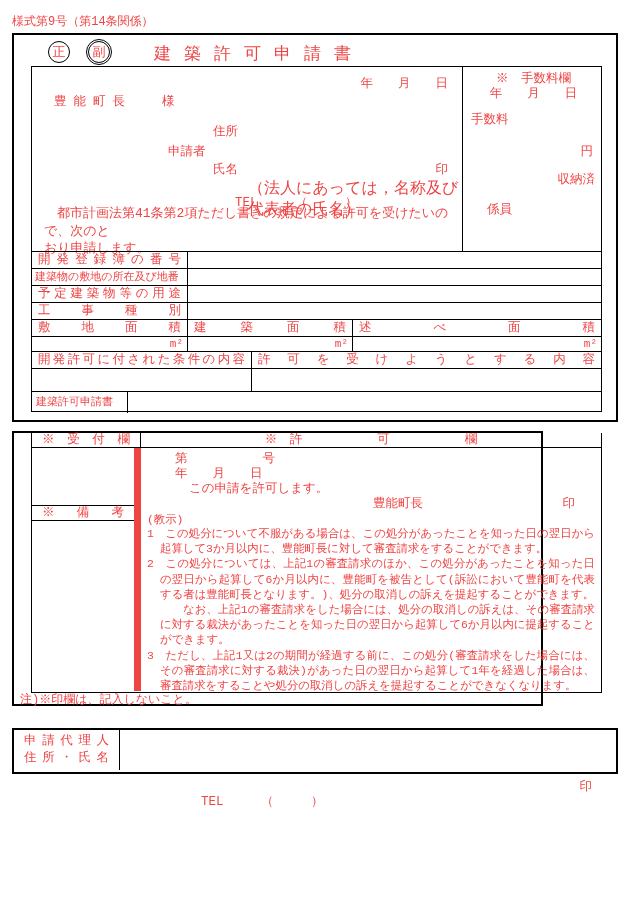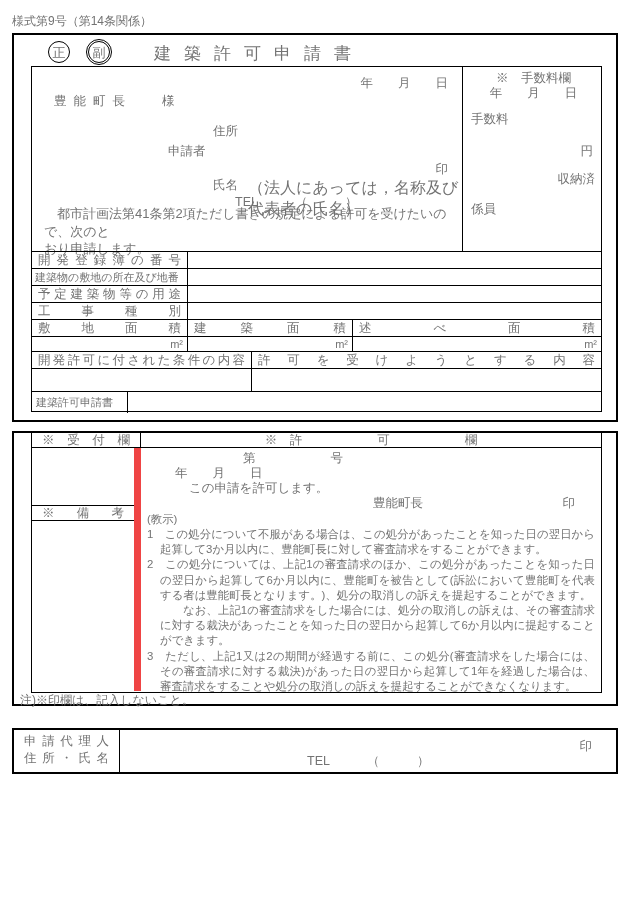--- a/index.html
+++ b/index.html
@@ -1,20 +1,20 @@
 <!DOCTYPE html>
 <html><head>
 <meta charset="utf-8">
 <style>
   * { margin:0; padding:0; box-sizing:border-box; }
   body { background:#fff; }
   .page {
     position:relative; width:630px; height:903px; background:#fff;
-    font-family:Liberation Sans, sans-serif;
-    color:#737373; font-size:12.5px; overflow:hidden;
+    font-family:Liberation Mono, monospace;
+    color:#ef4444; font-size:12.5px; overflow:hidden;
   }
   .bx { position:absolute; border:2px solid #000; background:#fff; }
   .just { text-align:justify; text-align-last:justify; }
   .ctr { text-align:center; }
   .rgt { text-align:right; }
 
   
   .form-code { position:absolute; left:12px; top:13px; font-size:12px; }
 
   
@@ -31,74 +31,74 @@
   .inner1 { position:absolute; left:17px; top:31px; width:571px; height:346px; border:1px solid #000; }
   .applicant { position:absolute; left:0; top:0; width:431px; height:184px; border-right:1px solid #000; }
   .fee { position:absolute; left:432px; top:0; width:139px; height:184px; }
   .fee > div { position:absolute; width:100%; }
 
   .ap-date { top:8px; right:14px; position:absolute; }
   .ap-addressee { position:absolute; left:22px; top:26px; letter-spacing:7px; }
   .ap-addressee .sama { margin-left:30px; letter-spacing:0; }
   .ap-address { position:absolute; left:181px; top:56px; }
   .ap-applicant { position:absolute; left:136px; top:76px; }
-  .ap-name { position:absolute; left:181px; top:110px; }
+  .ap-name { position:absolute; left:181px; top:94px; }
   .ap-seal { position:absolute; right:14px; top:94px; }
   .ap-corp { position:absolute; left:180px; top:111px; font-size:16px;margin-left:36px; }
   .ap-tel { position:absolute; left:203px; top:127px; }
   .ap-request { position:absolute; left:12px; top:138px; width:414px; font-size:13px; line-height:17.5px; }
 
   .fee-head { top:3px; }
   .fee-date { top:18px; }
   .fee-label { top:44px; padding-left:7px; }
   .fee-yen { top:76px; padding-right:10px; }
   .fee-received { top:104px; padding-right:8px; }
-  .fee-staff { top:134px; padding-left:7px; }
+  .fee-staff { top:134px; padding-left:23px; }
 
   
   .trows { position:absolute; left:0; top:184px; width:569px; }
   .trow { display:flex; border-top:1px solid #000; }
   .tc { border-right:1px solid #000; overflow:hidden; white-space:nowrap; }
   .tc:last-child { border-right:none; flex:1; }
   .h17 { height:17px; line-height:16px; }
   .h15 { height:15px; line-height:14px; }
   .h23 { height:23px; }
   .h22 { height:22px; line-height:21px; }
   .w156 { width:156px; }
   .w165 { width:165px; }
   .w220 { width:220px; }
   .w96  { width:96px; }
   .lblcell { padding:0 6px; }
   .tight { font-size:11px; }
   .unit { text-align:right; padding-right:4px; font-size:11px; }
 
   
-  #box2 { left:12px; top:431px; width:606px; height:275px; }
+  #box2 { left:12px; top:431px; width:531px; height:275px; }
   .inner2 { position:absolute; left:17px; top:0; width:571px; height:260px; border:1px solid #000; border-top:none; }
   .in2-header { display:flex; height:15px; line-height:14px; border-bottom:1px solid #000; }
   .in2-hleft { width:109px; border-right:1px solid #000; padding:0 10px; }
   .in2-hright { flex:1; text-align:center; white-space:nowrap; }
   .in2-body { display:flex; height:243px; }
   .in2-left { width:109px; border-right:7px solid #ef4444; }
   .in2-spacer1 { height:58px; border-bottom:1px solid #000; }
   .in2-remarks { height:15px; line-height:14px; border-bottom:1px solid #000; padding:0 10px; }
   .in2-right { flex:1; padding:2px 6px 0 6px; }
-  .pl-number { margin-left:96px; height:15px; }
+  .pl-number { margin-left:28px; height:15px; }
   .pl-date { margin-left:28px; height:15px; }
   .pl-approve { margin-left:42px; height:15px; }
   .pl-mayor-line { position:relative; height:17px; }
   .pl-mayor { position:absolute; left:226px; }
   .pl-seal { position:absolute; right:20px; }
   .kyoji { height:15px; font-size:11.4px; }
   .note { font-size:11.4px; line-height:15.2px; padding-left:13px; text-indent:-13px; text-align:justify; }
   .note-cont { font-size:11.4px; line-height:15.2px; padding-left:13px; text-align:justify; }
   .footer-note { position:absolute; left:6px; top:261px; font-size:12px; line-height:12px; }
 
   
-  #box3 { left:12px; top:728px; width:606px; height:46px; display:flex; }
+  #box3 { left:12px; top:728px; width:606px; height:46px; display:flex;flex-direction:column; }
   .agent-label { width:106px; border-right:1px solid #000; padding:3px 10px; }
   .agent-label div { line-height:17px; }
   .agent-body { flex:1; position:relative; }
   .agent-seal { position:absolute; right:24px; top:8px; }
   .agent-tel { position:absolute; left:187px; top:23px; }
 </style>
 </head>
 <body>
 
 <div class="page">

